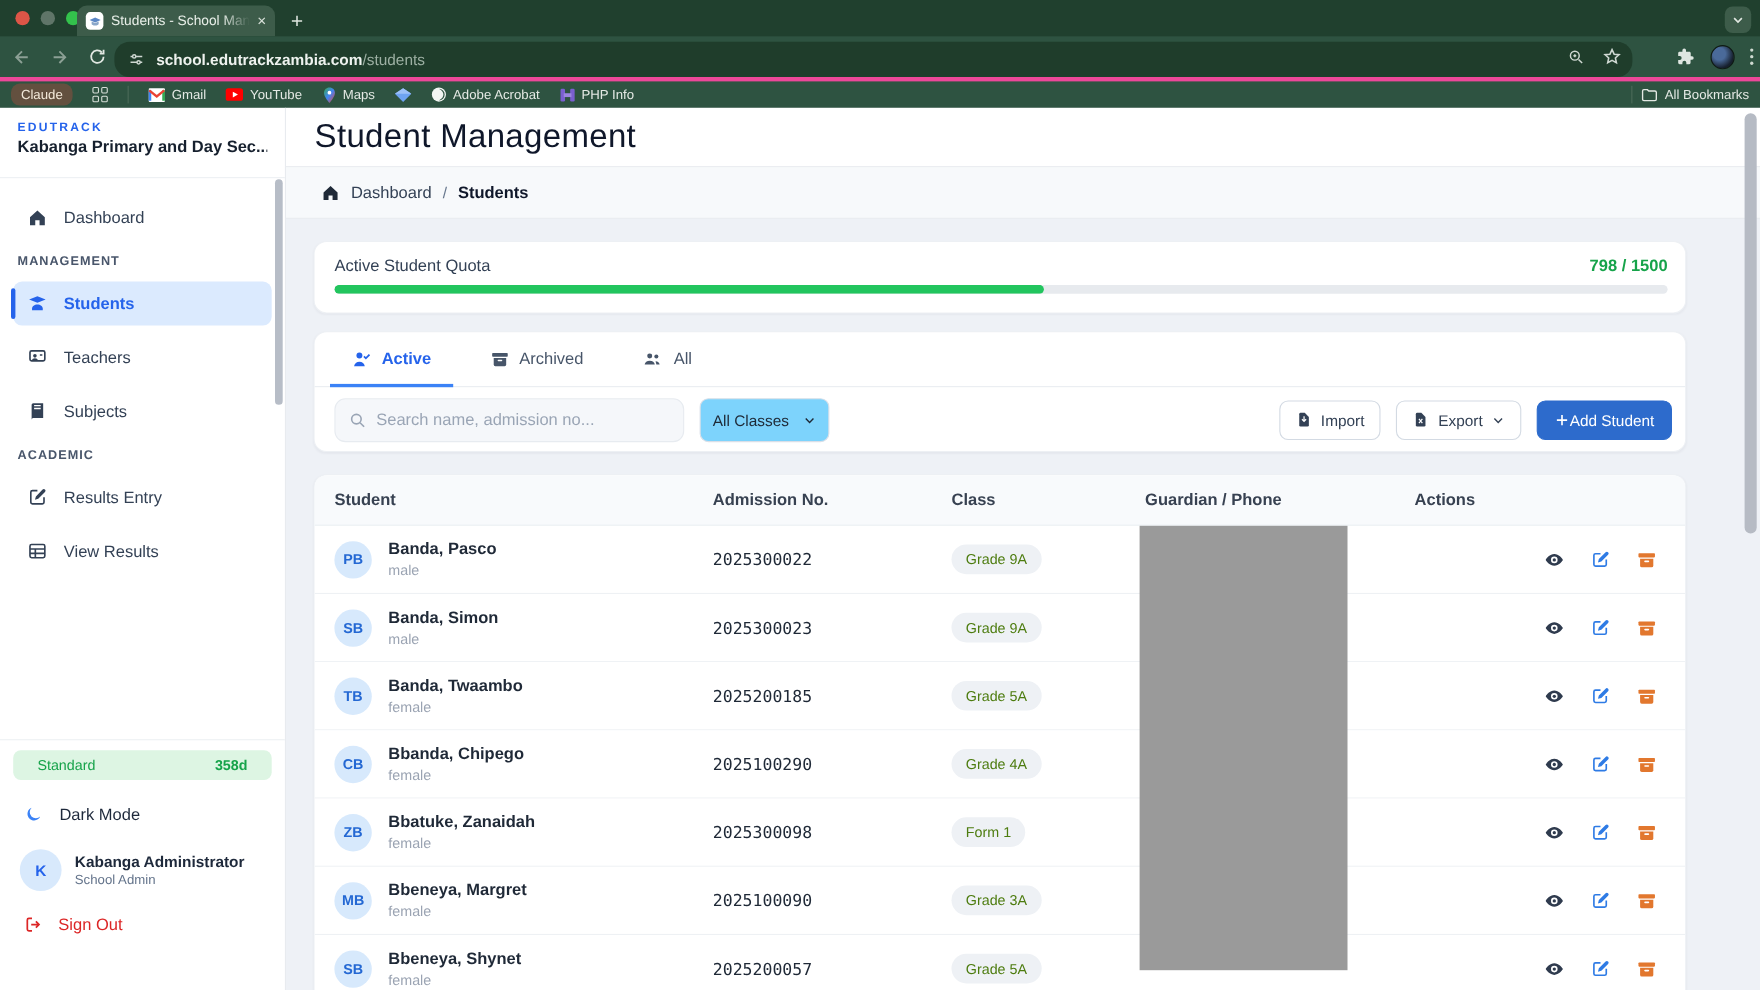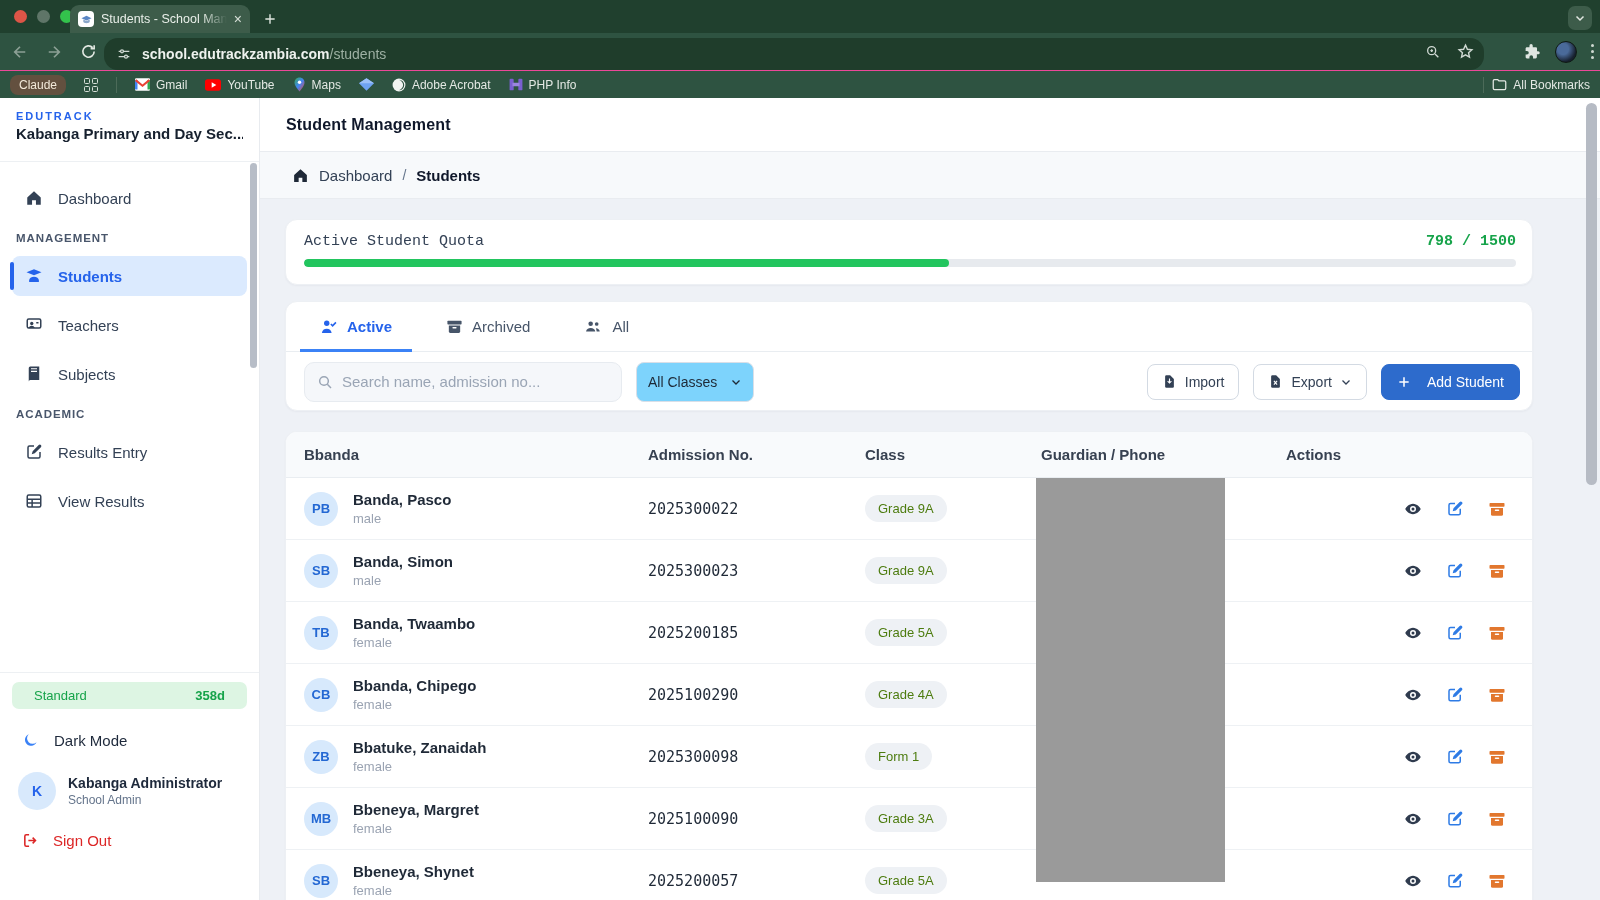--- a/index.html
+++ b/index.html
@@ -33,21 +33,21 @@
   .url { font-size:14px; color:#eef2ee; }
   .url .path { color:#9db0a3; }
   .pill-right { position:absolute; right:10px; top:0; height:27px; display:flex; align-items:center; gap:16px; }
   .tb-right { position:absolute; right:6px; top:0; height:37px; display:flex; align-items:center; gap:14px; }
   .chrome-avatar { width:22px; height:22px; border-radius:50%;
     background:radial-gradient(circle at 35% 35%, #4a6a9a 0 30%, #17202e 70%); border:1px solid #0f1a14; }
   .kebab { display:flex; flex-direction:column; gap:3px; }
   .kebab i { width:3px; height:3px; border-radius:50%; background:#cfd9d1; }
 
   .bookbar { position:absolute; top:70px; left:0; right:0; height:28px; background:#2e5341;
-    display:flex; align-items:center; gap:18px; padding:0 10px; border-top:1px solid #ec4899; }
+    display:flex; align-items:center; gap:18px; padding:0 10px; border-top:4px solid #ec4899; }
   .bm { display:flex; align-items:center; gap:6px; color:#e4e9e4; font-size:12px; white-space:nowrap; }
   .claude-pill { background:#63503f; color:#f3e9da; border-radius:8px; padding:3px 9px; font-size:12px; }
   .bm-div { width:1px; height:16px; background:#4c6b59; }
   .grid-ic { display:grid; grid-template-columns:6px 6px; grid-template-rows:6px 6px; gap:2px; }
   .grid-ic i { border:1.5px solid #d8e0d9; border-radius:1.5px; }
   .bookbar-right { margin-left:auto; display:flex; align-items:center; gap:8px; }
 
   
   .app { position:absolute; top:98px; left:0; width:1600px; height:802px; display:flex; }
 
@@ -78,31 +78,31 @@
     font-size:14px; display:flex; align-items:center; justify-content:center; }
   .uname { font-size:14px; font-weight:bold; color:#1e293b; }
   .urole { font-size:12px; color:#64748b; margin-top:2px; }
   .signout { display:flex; align-items:center; gap:14px; padding:0 10px; margin-top:22px; color:#dc2626;
     font-size:15px; cursor:pointer; }
 
   
   .main { position:relative; flex:1; height:100%; background:#eef1f6; overflow:hidden; }
   .title-band { position:absolute; top:0; left:0; right:0; height:54px; background:#fff; border-bottom:1px solid #e9ecf0;
     display:flex; align-items:center; padding-left:26px; }
-  .page-title { font-size:16px; font-weight:700; color:#0f172a; letter-spacing:.01em; }
+  .page-title { font-size:30px; font-weight:400; color:#0f172a; letter-spacing:.01em; }
   .crumb-band { position:absolute; top:54px; left:0; right:0; height:47px; background:#f7f9fb;
     border-bottom:1px solid #e9ecf0; display:flex; align-items:center; gap:10px; padding-left:32px; }
   .crumb { font-size:15px; color:#334155; }
   .crumb-sep { color:#64748b; font-size:14px; }
   .crumb-cur { font-size:15px; color:#0f172a; font-weight:bold; }
 
   .card { position:absolute; background:#fff; border:1px solid #edf0f4; border-radius:12px;
     box-shadow:0 1px 2px rgba(16,24,40,.04); }
   .quota-card { top:121px; left:25px; width:1248px; height:66px; }
-  .quota-row { display:flex; justify-content:space-between; padding:13px 16px 0 18px;font-family:Liberation Mono, monospace; }
+  .quota-row { display:flex; justify-content:space-between; padding:13px 16px 0 18px; }
   .quota-label { font-size:15px; color:#334155; }
   .quota-value { font-size:15px; font-weight:bold; color:#16a34a; }
   .quota-track { position:absolute; left:18px; right:16px; top:39px; height:8px; border-radius:4px; background:#e7eaee; overflow:hidden; }
   .quota-fill { height:100%; border-radius:4px; background:#22c55e; }
 
   .filter-card { top:203px; left:25px; width:1248px; height:110px; }
   .tabsrow { height:50px; border-bottom:1px solid #e9edf1; display:flex; align-items:stretch; padding-left:20px; }
   .tab-item { display:flex; align-items:center; gap:9px; padding:0 14px; margin-right:26px; font-size:15px;
     color:#475569; position:relative; cursor:pointer; }
   .tab-item.on { color:#2563eb; font-weight:bold; }
@@ -111,21 +111,21 @@
   .searchbox { width:318px; height:40px; background:#f5f7fa; border:1px solid #e7ebf0; border-radius:10px;
     display:flex; align-items:center; padding:0 12px; gap:9px; }
   .searchbox input { border:0; outline:0; background:transparent; font-size:15px; color:#334155; width:100%;
     font-family:"Liberation Sans", sans-serif; }
   .searchbox input::placeholder { color:#9aa5b5; }
   .classsel { width:118px; height:40px; border:1px solid #d9dfe8; border-radius:8px; background:#7dd3fc;
     display:flex; align-items:center; justify-content:space-between; padding:0 11px; font-size:14px; color:#1e2936; cursor:pointer; }
   .spacer { flex:1; }
   .btn { height:36px; border:1px solid #d3dae3; border-radius:8px; background:#fff; display:flex;
     align-items:center; gap:8px; padding:0 14px; font-size:14px; color:#334155; cursor:pointer; }
-  .btn-primary { background:#2d6bcc; border-color:#2d6bcc; color:#fff; padding:0 15px; gap:16px; }
+  .btn-primary { background:#2d6bcc; border-color:#2d6bcc; color:#fff; padding:0 15px; gap:0; }
 
   .table-card { top:333px; left:25px; width:1248px; height:500px; border-radius:12px 12px 0 0; overflow:hidden; }
   .thead { height:46px; background:#f8fafc; border-bottom:1px solid #e9edf1; display:flex; align-items:center; }
   .th { font-size:15px; font-weight:bold; color:#374151; }
   .c-student { width:362px; padding-left:18px; display:flex; align-items:center; gap:15px; }
   .c-adm { width:217px; }
   .c-class { width:176px; }
   .c-guard { width:245px; }
   .c-actions { flex:1; display:flex; justify-content:flex-end; align-items:center; gap:24px; padding-right:26px; }
   .trow { height:62px; display:flex; align-items:center; border-bottom:1px solid #eef1f4; background:#fff; }
@@ -506,21 +506,21 @@
                 <path d="M12 4v16M4 12h16"></path>
               </svg>
             </span>
           <span>Add Student</span>
         </button>
       </div>
     </div>
 
     <div class="card table-card">
       <div class="thead">
-        <div class="c-student th">Bbanda</div>
+        <div class="c-student th">Student</div>
         <div class="c-adm th">Admission No.</div>
         <div class="c-class th">Class</div>
         <div class="c-guard th">Guardian / Phone</div>
         <div class="c-actions th" style="justify-content:flex-start; padding-left:0; padding-right:0;">Actions</div>
       </div>
       <div>
   <div class="trow">
     <div class="c-student">
       <div class="avatar">PB</div>
       <div>

